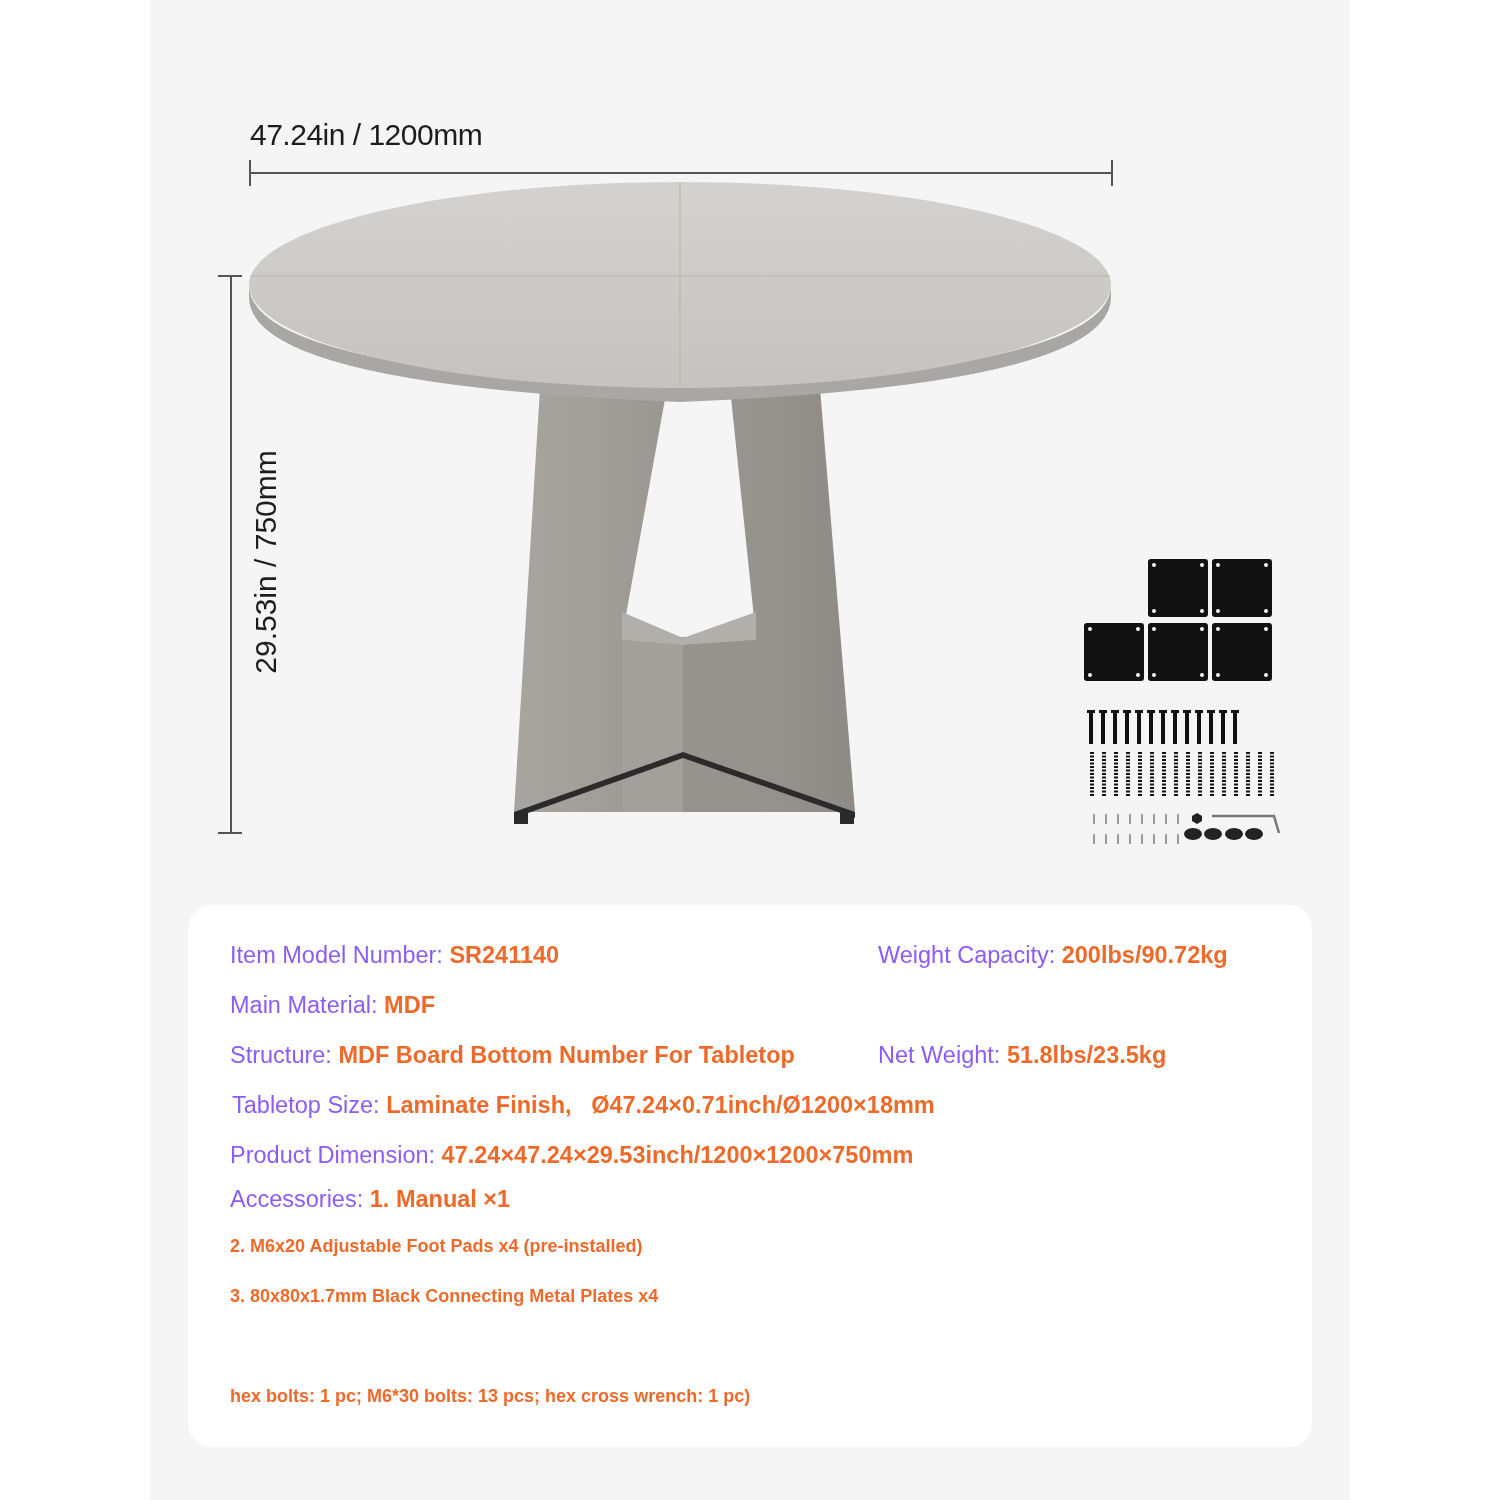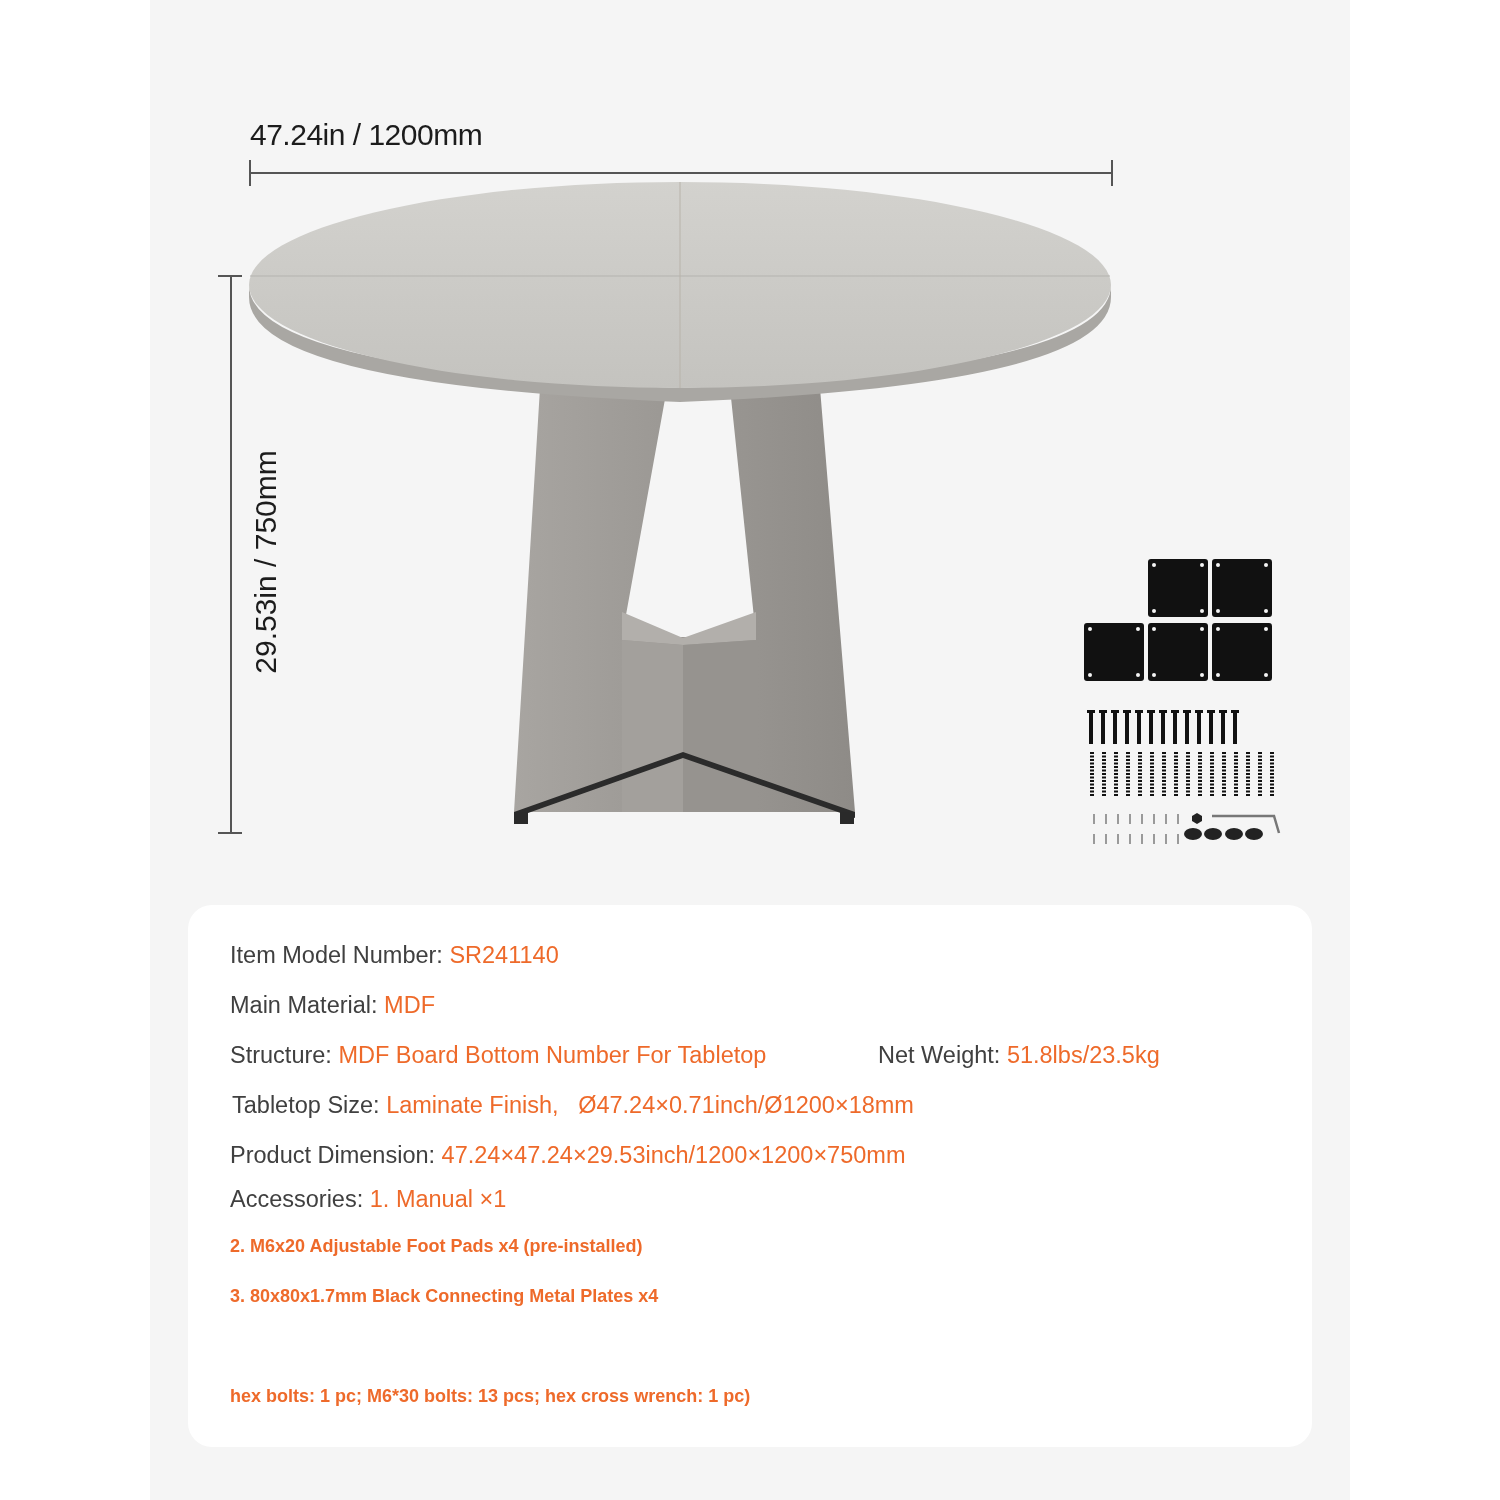--- a/index.html
+++ b/index.html
@@ -29,22 +29,22 @@
   
   .table-art { position: absolute; left: 0; top: 0; }
   
   .acc-art { position: absolute; left: 1076px; top: 556px; }
   
   .card {
     position: absolute; left: 188px; top: 905px; width: 1124px; height: 542px;
     background: #ffffff; border-radius: 24px;
   }
   .row { position: absolute; font-size: 23.5px; white-space: nowrap; }
-  .lbl { color: #404040; margin-top: 20px; }
-  .val { color: #ee6a2a; font-weight: normal; }
+  .lbl { color: #8b5cf6; margin-top: 20px; }
+  .val { color: #ee6a2a; font-weight: bold; }
   .acc-line { position: absolute; left: 42px; font-size: 18px; color: #ee6a2a; font-weight: bold; white-space: nowrap; }
 </style>
 </head>
 <body>
 
 <div class="panel"></div>
 
 <div class="dim-h-label">47.24in / 1200mm</div>
 <div class="dim-h-line"></div>
 <div class="dim-h-tick" style="left:249px"></div>
@@ -202,20 +202,23 @@
   <div class="row" style="left:42px; top:37px">
     <span class="lbl">Item Model Number: </span><span class="val">SR241140</span>
   </div>
   <div class="row" style="left:42px; top:87px">
     <span class="lbl">Main Material: </span><span class="val">MDF</span>
   </div>
   <div class="row" style="left:42px; top:137px">
     <span class="lbl">Structure: </span><span class="val">MDF Board Bottom Number For Tabletop</span>
   </div>
 
+  <div class="row" style="left:690px; top:37px">
+    <span class="lbl">Weight Capacity: </span><span class="val">200lbs/90.72kg</span>
+  </div>
   <div class="row" style="left:690px; top:137px">
     <span class="lbl">Net Weight: </span><span class="val">51.8lbs/23.5kg</span>
   </div>
 
   <div class="row" style="left:44px; top:187px">
     <span class="lbl">Tabletop Size: </span><span class="val">Laminate Finish,&nbsp;&nbsp;&nbsp;Ø47.24×0.71inch/Ø1200×18mm</span>
   </div>
   <div class="row" style="left:42px; top:237px">
     <span class="lbl">Product Dimension: </span><span class="val">47.24×47.24×29.53inch/1200×1200×750mm</span>
   </div>

